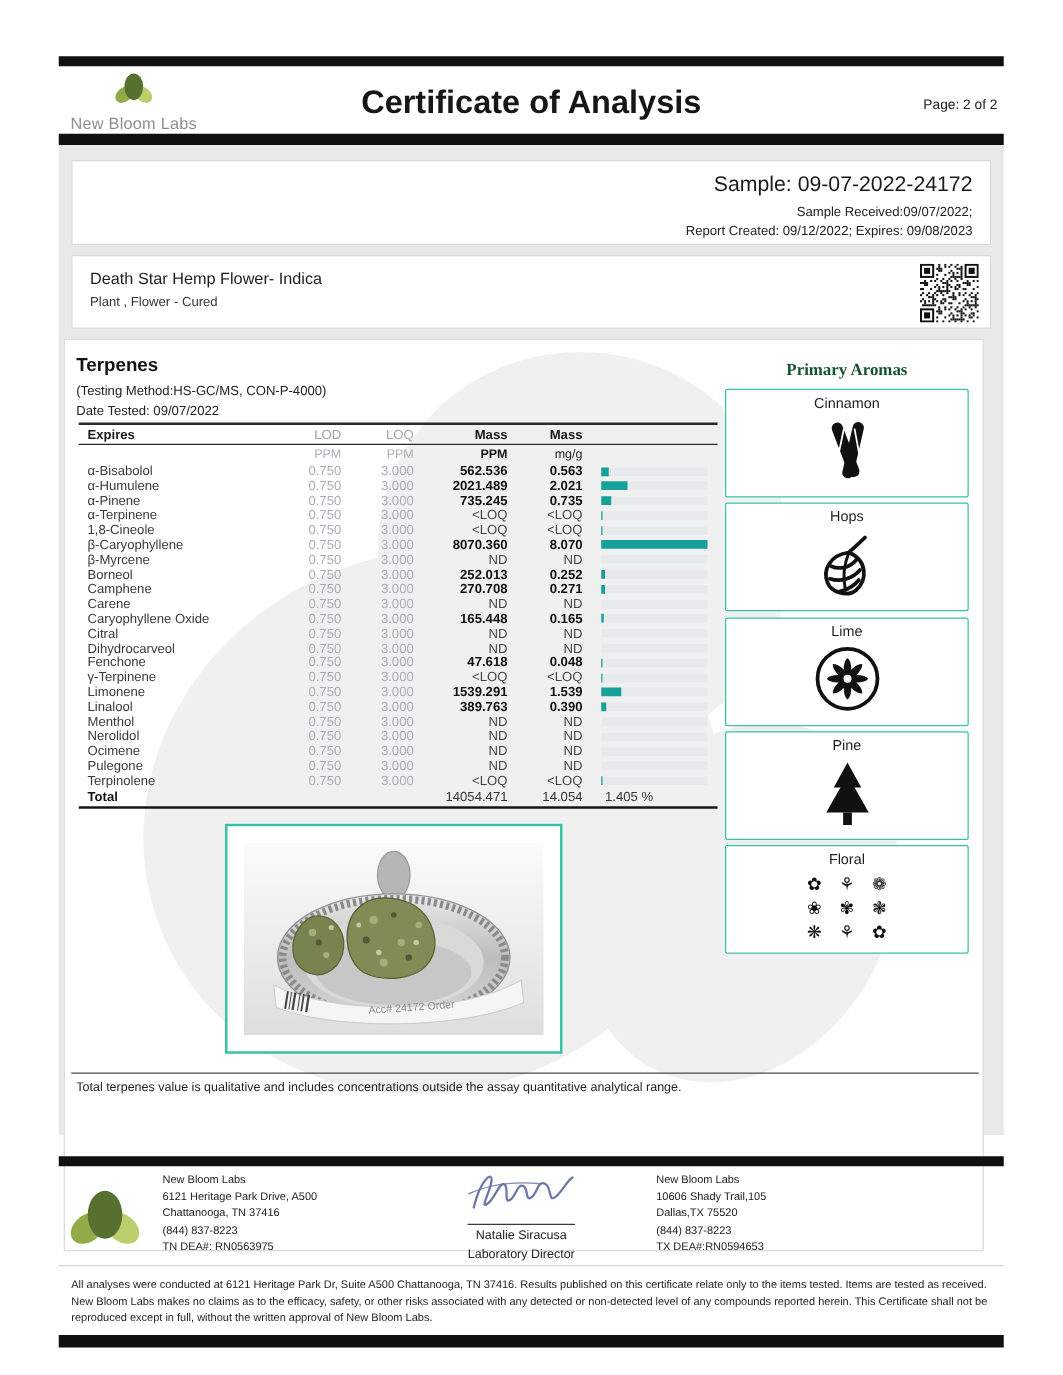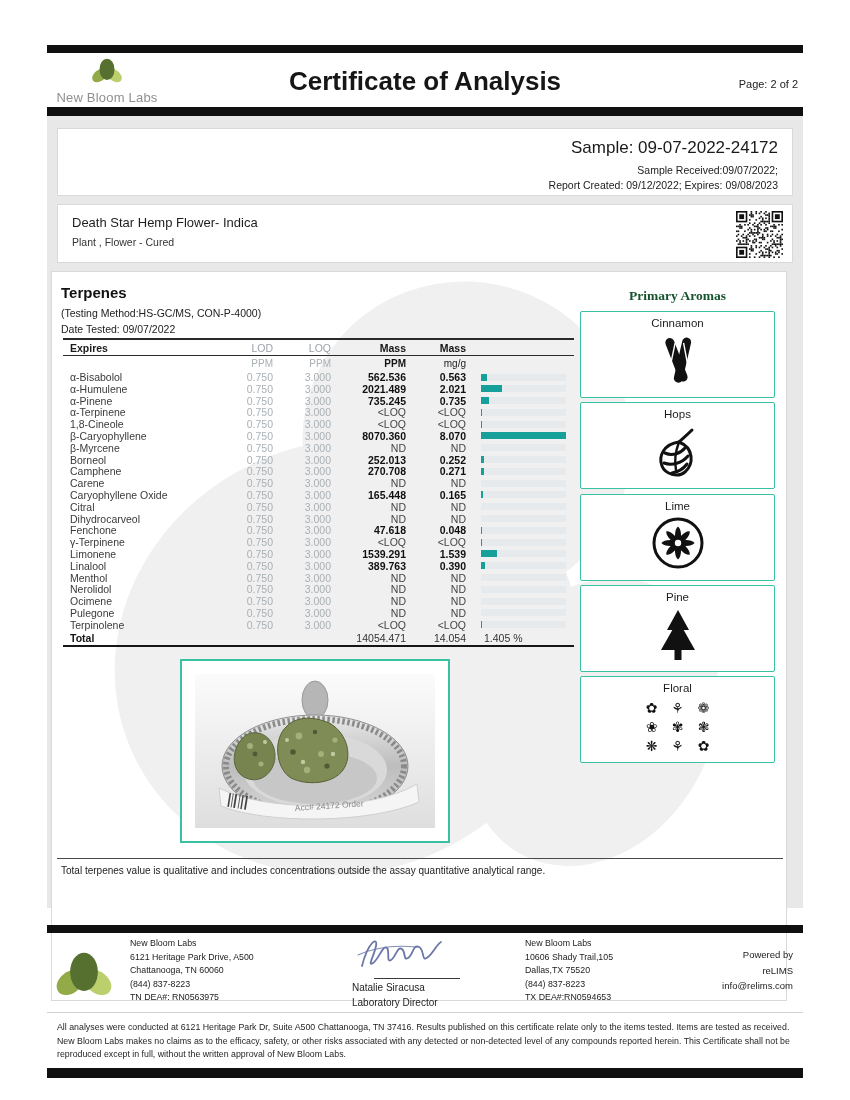--- a/index.html
+++ b/index.html
@@ -75,21 +75,21 @@
   #photo-frame { left:128px; top:387px; width:270px; height:184px; background:#fff; border:2px solid #38c1a2; display:flex; align-items:center; justify-content:center; }
 
   
   #footnote { left:5px; top:586px; width:726px; border-top:1px solid #4a4a4a; padding:6px 0 0 4px; font-size:10px; color:#222; }
 
   
   .f-logo { position:absolute; left:52px; top:943px; width:64px; height:62px; }
   .f-col { position:absolute; top:937px; font-size:8.8px; color:#222; line-height:13.5px; }
   #f-col1 { left:130px; }
   #f-col2 { left:525px; }
-  #f-sig { position:absolute; left:352px; top:932px; width:130px; text-align:left; }
+  #f-sig { position:absolute; left:352px; top:932px; width:130px; text-align:center; }
   #f-sig .sigline { width:86px; border-top:1px solid #3a3a3a; margin:0 auto 3px auto; }
   #f-sig .signame { font-size:10px; color:#222; margin-bottom:4px; }
   #f-sig .sigtitle { font-size:10px; color:#222; }
   #f-powered { position:absolute; right:57px; top:947px; width:140px; text-align:right; font-size:9.5px; color:#222; line-height:15.5px; }
   #f-divider { position:absolute; left:47px; top:1012px; width:756px; border-top:1px solid #d3d3d3; }
   #disclaimer { position:absolute; left:57px; top:1021px; width:738px; font-size:8.8px; color:#1e1e1e; line-height:13.5px; }
 </style>
 </head>
 <body>
 
@@ -822,21 +822,21 @@
 
   <svg class="f-logo" viewBox="0 0 60 52">
     <ellipse cx="17" cy="34" rx="14" ry="10" transform="rotate(-38 17 34)" fill="#93aa48"></ellipse>
     <ellipse cx="43" cy="34" rx="14" ry="10" transform="rotate(38 43 34)" fill="#bccf6d"></ellipse>
     <ellipse cx="30" cy="24" rx="13" ry="18" fill="#55702f"></ellipse>
   </svg>
 
   <div id="f-col1" class="f-col">
     <div>New Bloom Labs</div>
     <div>6121 Heritage Park Drive, A500</div>
-    <div>Chattanooga, TN 60060</div>
+    <div>Chattanooga, TN 37416</div>
     <div>(844) 837-8223</div>
     <div>TN DEA#: RN0563975</div>
   </div>
 
   <div id="f-sig">
     <svg width="96" height="42" viewBox="0 0 96 42">
       <g fill="none" stroke="#6b77a8" stroke-linecap="round">
         <path d="M10 34 C16 10 26 4 24 14 C22 24 15 35 21 31 C27 27 31 12 35 16 C38 19 34 31 39 28 C44 25 45 14 50 17 C54 20 51 29 56 26 C61 23 61 12 67 15 C73 18 69 31 76 25 C81 21 85 12 89 10" stroke-width="1.8"></path>
         <path d="M6 23 C24 15 44 13 64 15" stroke-width="1.1" opacity="0.85"></path>
       </g>
@@ -847,23 +847,18 @@
   </div>
 
   <div id="f-col2" class="f-col">
     <div>New Bloom Labs</div>
     <div>10606 Shady Trail,105</div>
     <div>Dallas,TX 75520</div>
     <div>(844) 837-8223</div>
     <div>TX DEA#:RN0594653</div>
   </div>
 
-  <div id="f-powered">
-    <div>Powered by</div>
-    <div>reLIMS</div>
-    <div>info@relims.com</div>
-  </div>
 
   <div id="f-divider"></div>
   <div id="disclaimer">All analyses were conducted at 6121 Heritage Park Dr, Suite A500 Chattanooga, TN 37416. Results published on this certificate relate only to the items tested. Items are tested as received. New Bloom Labs makes no claims as to the efficacy, safety, or other risks associated with any detected or non-detected level of any compounds reported herein. This Certificate shall not be reproduced except in full, without the written approval of New Bloom Labs.</div>
 
   <div id="bar-bottom" class="blackbar"></div>
 </div>
 
 </body></html>

